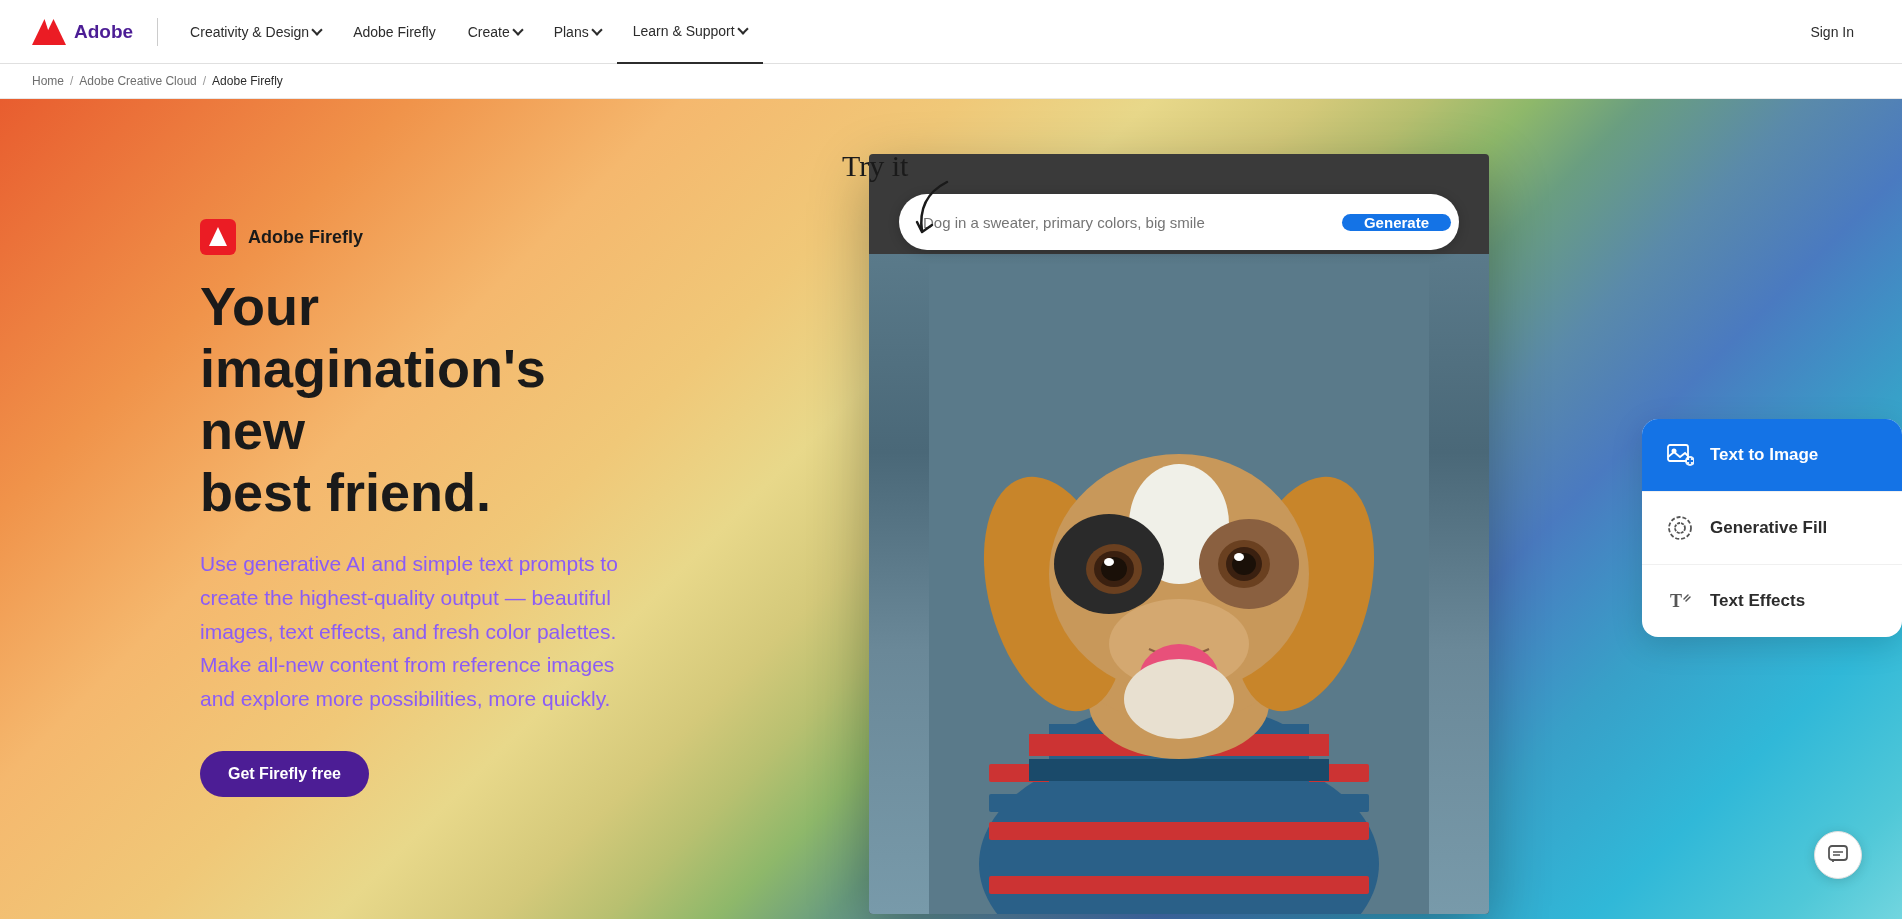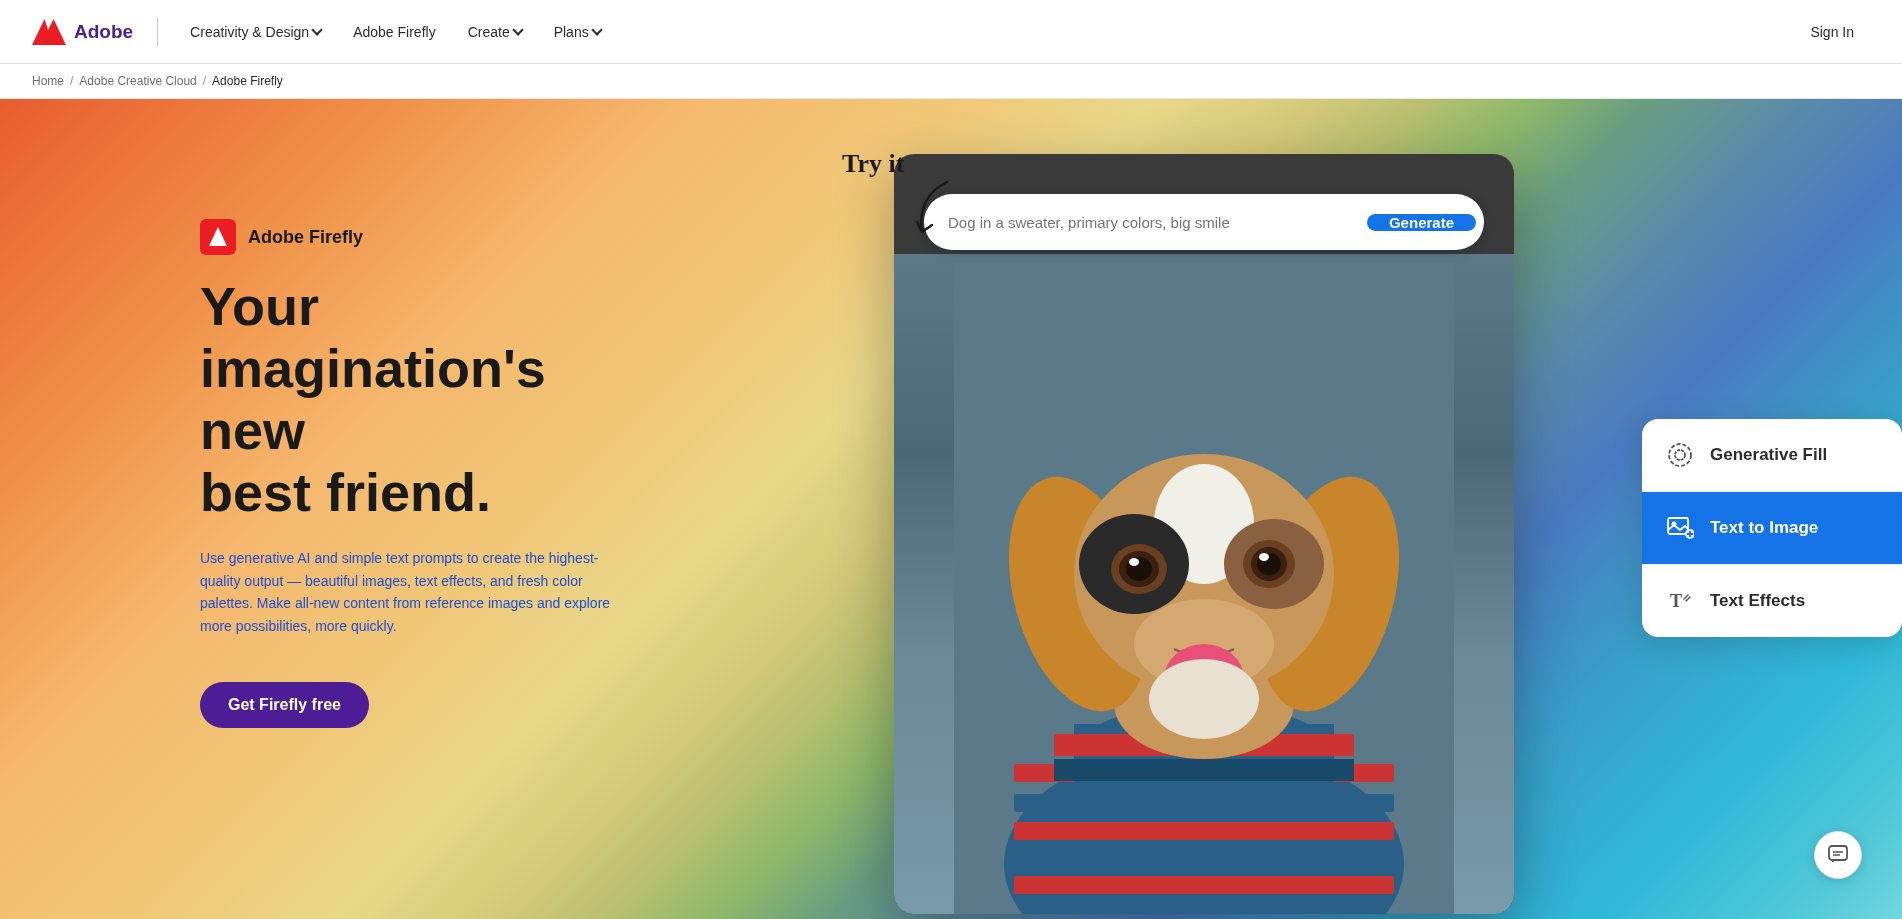--- a/index.html
+++ b/index.html
@@ -154,25 +154,25 @@
     }
 
     .hero-headline {
       font-size: 54px;
       font-weight: 800;
       color: #1a1a1a;
       line-height: 1.15;
       margin-bottom: 24px;
     }
     .hero-body {
-      font-size: 14px;
-      color: #1d4ed8;
+      font-size: 21px;
+      color: #8b5cf6;
       line-height: 1.6;
       max-width: 420px;
-      margin-bottom: 45px;
+      margin-bottom: 36px;
     }
     .cta-btn {
       display: inline-block;
       background: #4c1d95;
       color: #fff;
       font-size: 16px;
       font-weight: 600;
       padding: 14px 28px;
       border-radius: 24px;
       cursor: pointer;
@@ -187,25 +187,25 @@
       top: 0;
       width: 1100px;
       height: 100%;
       z-index: 5;
     }
 
     
     .demo-card {
       position: absolute;
       top: 55px;
-      left: 92px;
+      left: 67px;
       width: 620px;
       height: 760px;
       background: #3a3a3a;
-      border-radius: 20px;
+      border-radius: 4px;
       overflow: hidden;
       box-shadow: 0 20px 60px rgba(0,0,0,0.3);
     }
 
     
     .demo-search-bar {
       position: absolute;
       top: 40px;
       left: 30px;
       right: 30px;
@@ -249,22 +249,22 @@
     }
 
     
     .try-it-label {
       position: absolute;
       top: 50px;
       left: 40px;
       z-index: 30;
     }
     .try-it-text {
-      font-size: 26px;
-      font-weight: 700;
+      font-size: 30px;
+      font-weight: 400;
       color: #1a1a1a;
       font-family: Georgia, serif;
     }
     .try-it-arrow {
       position: absolute;
       top: 28px;
       left: 60px;
       width: 60px;
       height: 70px;
     }
@@ -371,20 +371,24 @@
       <span>Adobe Firefly</span>
     </a>
     <a class="nav-link" href="#">
       <span>Create</span>
       <span class="chevron"></span>
     </a>
     <a class="nav-link" href="#">
       <span>Plans</span>
       <span class="chevron"></span>
     </a>
+    <a class="nav-link active" href="#">
+      <span>Learn &amp; Support</span>
+      <span class="chevron"></span>
+    </a>
   </div>
   <div class="nav-right">
     <button class="sign-in-btn">Sign In</button>
   </div>
 </nav>
 
 <div class="breadcrumb-bar">
   <a class="breadcrumb-link" href="#">Home</a>
   <span class="breadcrumb-separator">/</span>
   <a class="breadcrumb-link" href="#">Adobe Creative Cloud</a>
@@ -486,45 +490,45 @@
 
           <ellipse cx="250" cy="415" rx="40" ry="35" fill="#e8507a"></ellipse>
           <line x1="250" y1="395" x2="250" y2="450" stroke="#cc3060" stroke-width="3"></line>
 
           <ellipse cx="250" cy="435" rx="55" ry="40" fill="#e8e0d0"></ellipse>
         </svg>
       </div>
     </div>
 
     <div class="feature-panel">
-      <div class="feature-item">
-        <div class="feature-icon">
-          <svg width="28" height="28" viewBox="0 0 28 28" xmlns="http://www.w3.org/2000/svg">
-            <circle cx="14" cy="14" r="11" fill="none" stroke="#555" stroke-width="1.8" stroke-dasharray="4 2"></circle>
-            <circle cx="14" cy="14" r="5" fill="none" stroke="#555" stroke-width="1.8" stroke-dasharray="3 1"></circle>
-          </svg>
-        </div>
-        <span class="feature-label">Generative Fill</span>
-      </div>
       <div class="feature-item active">
         <div class="feature-icon">
           <svg width="28" height="28" viewBox="0 0 28 28" xmlns="http://www.w3.org/2000/svg">
             <rect x="2" y="4" width="20" height="16" rx="2" fill="none" stroke="white" stroke-width="1.8"></rect>
             <circle cx="8" cy="10" r="2.5" fill="white"></circle>
             <path d="M 2 16 L 8 11 L 14 16 L 19 12 L 22 15" fill="none" stroke="white" stroke-width="1.8"></path>
             <circle cx="24" cy="20" r="5" fill="white" opacity="0.9"></circle>
             <line x1="24" y1="17" x2="24" y2="23" stroke="#1473e6" stroke-width="1.8"></line>
             <line x1="21" y1="20" x2="27" y2="20" stroke="#1473e6" stroke-width="1.8"></line>
           </svg>
         </div>
         <span class="feature-label">Text to Image</span>
       </div>
       <div class="feature-item">
         <div class="feature-icon">
           <svg width="28" height="28" viewBox="0 0 28 28" xmlns="http://www.w3.org/2000/svg">
+            <circle cx="14" cy="14" r="11" fill="none" stroke="#555" stroke-width="1.8" stroke-dasharray="4 2"></circle>
+            <circle cx="14" cy="14" r="5" fill="none" stroke="#555" stroke-width="1.8" stroke-dasharray="3 1"></circle>
+          </svg>
+        </div>
+        <span class="feature-label">Generative Fill</span>
+      </div>
+      <div class="feature-item">
+        <div class="feature-icon">
+          <svg width="28" height="28" viewBox="0 0 28 28" xmlns="http://www.w3.org/2000/svg">
             <text x="4" y="20" font-size="18" font-weight="bold" fill="#555" font-family="Georgia,serif">T</text>
             <path d="M 18 12 L 22 8" stroke="#555" stroke-width="1.5" stroke-linecap="round"></path>
             <path d="M 20 14 L 24 10" stroke="#555" stroke-width="1.5" stroke-linecap="round"></path>
           </svg>
         </div>
         <span class="feature-label">Text Effects</span>
       </div>
     </div>
 
   </div>

